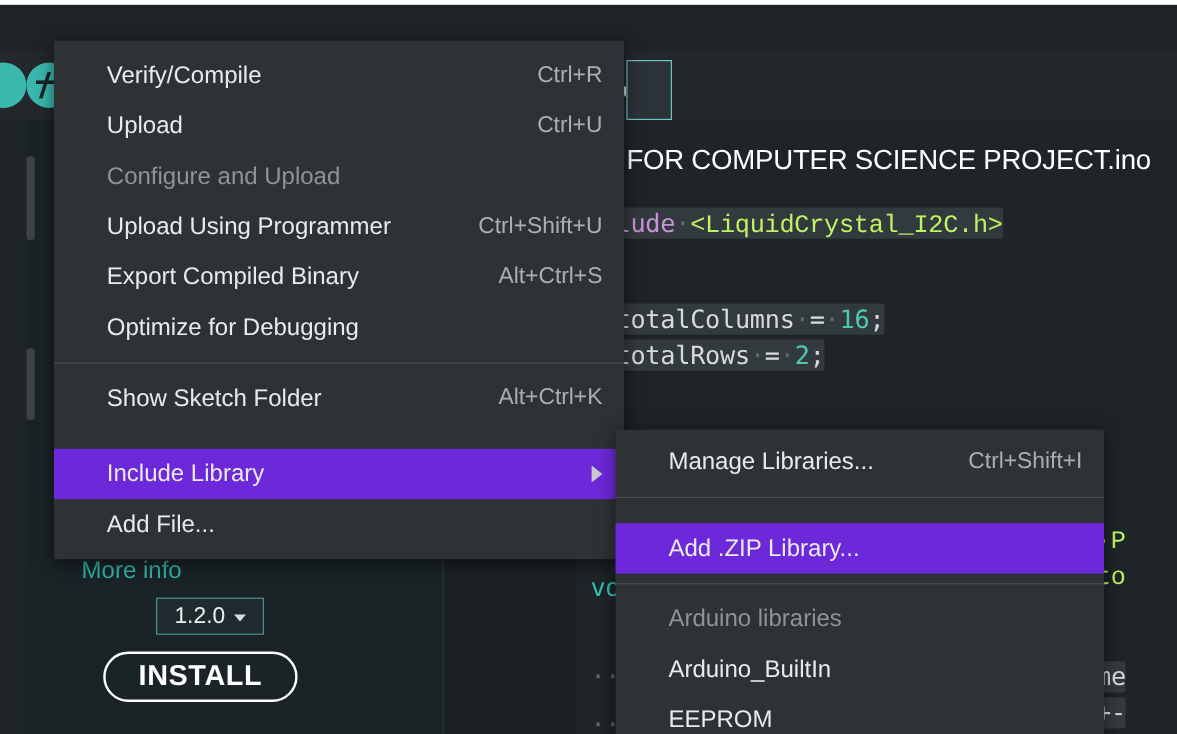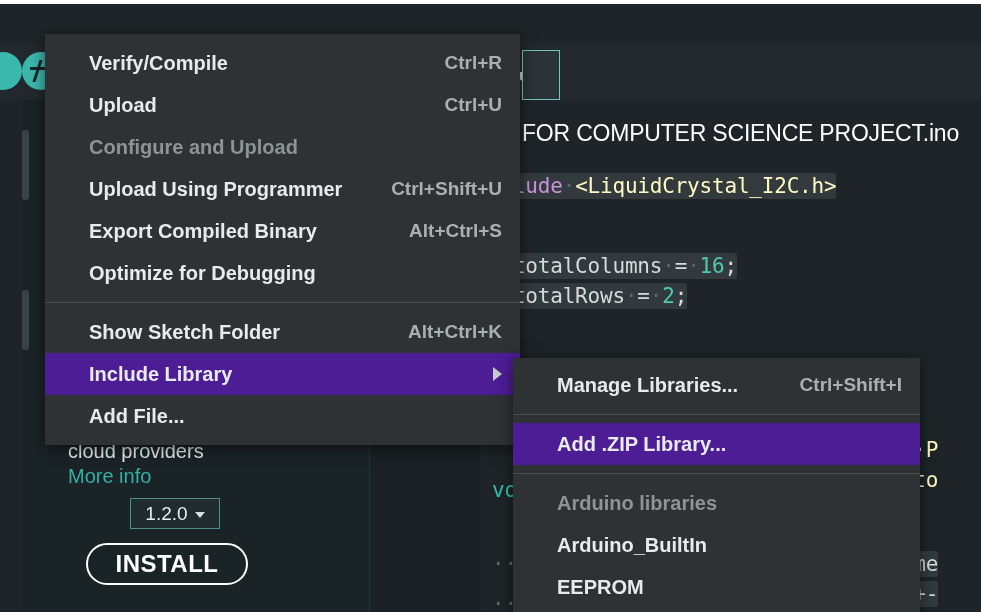--- a/index.html
+++ b/index.html
@@ -119,21 +119,21 @@
   .code-line {
     position: absolute;
     white-space: pre;
     font-family: "DejaVu Sans Mono", monospace;
     font-size: 21px;
     color: #d6dbdd;
     letter-spacing: -0.2px;
   }
   .code-line .hl { background: #333a3e; border-radius: 2px; padding: 1px 0; }
   .tk-pre   { color: #c792d8; }
-  .tk-str   { color: #fef9c3; }
+  .tk-str   { color: #bef264; font-family: Liberation Mono, monospace; }
   .tk-num   { color: #4fc9b0; text-align: center; }
   .tk-kw    { color: #2fbfb0; margin-top: 24px; }
   .tk-fn    { color: #e8a33d; }
   .tk-plain { color: #d6dbdd; }
   .tk-dot   { color: #5d686c; }
 
   
   .libpanel {
     position: absolute; left: 22px; top: 100px;
     width: 348px; height: 512px;
@@ -207,23 +207,22 @@
     padding: 8px 0 8px 0;
   }
   .mi {
     position: relative;
     height: 42px;
     display: flex; align-items: center;
     padding: 0 18px 0 44px;
     font-size: 20px;
     color: #e8eaec;
     white-space: nowrap;
-    font-weight: bold;
-  }
-  .mi.highlight { background: #4c1d95; }
+  }
+  .mi.highlight { background: #6d28d9; margin-top: 21px; }
   .mi.disabled { color: #8d9396; }
   .mi .label { flex: 1; }
   .mi .accel {
     color: #a9afb3;
     font-size: 19px;
     margin-left: 20px;
   }
   .mi .submenu-arrow {
     width: 0; height: 0;
     border-top: 7px solid transparent;

